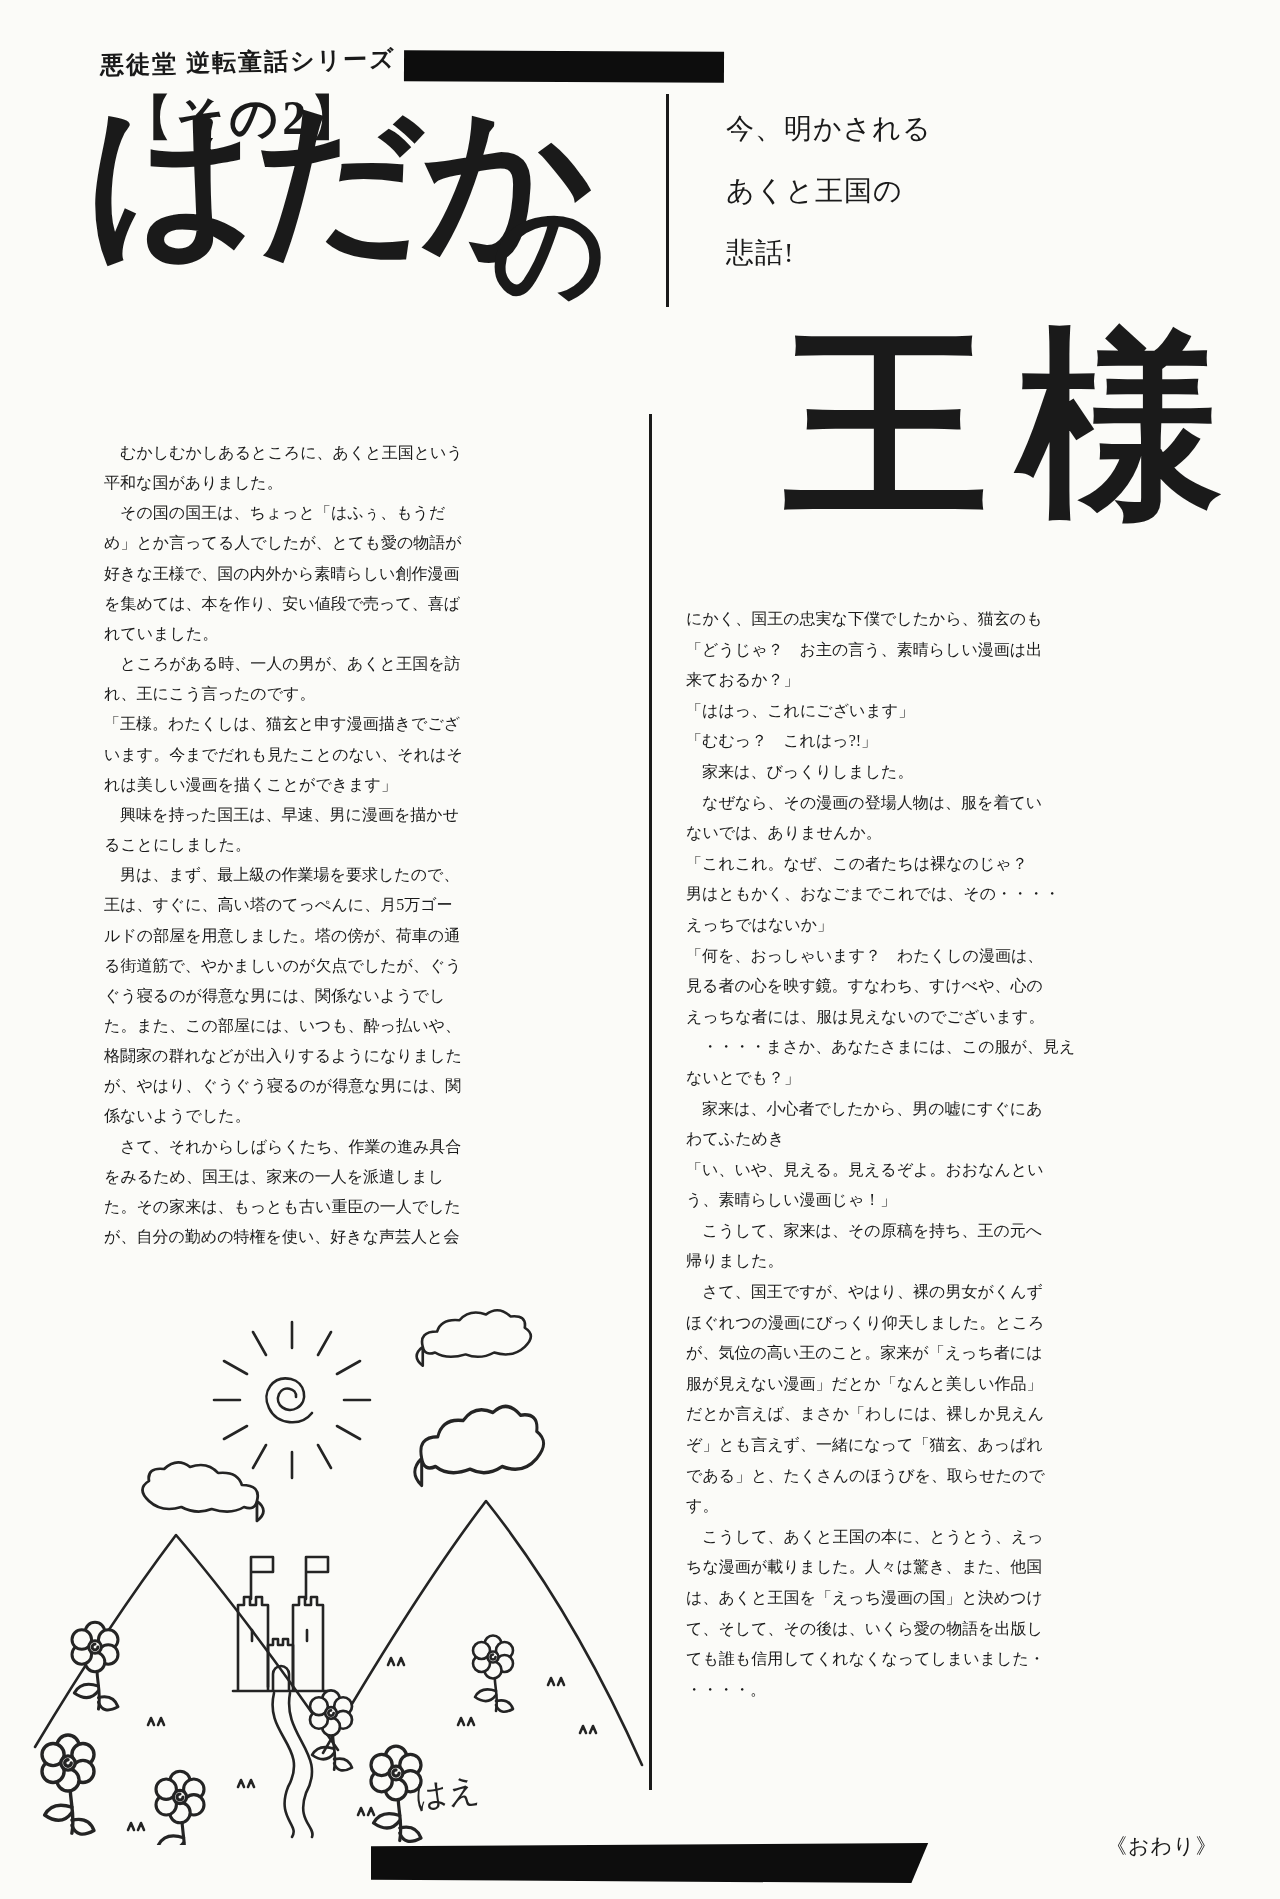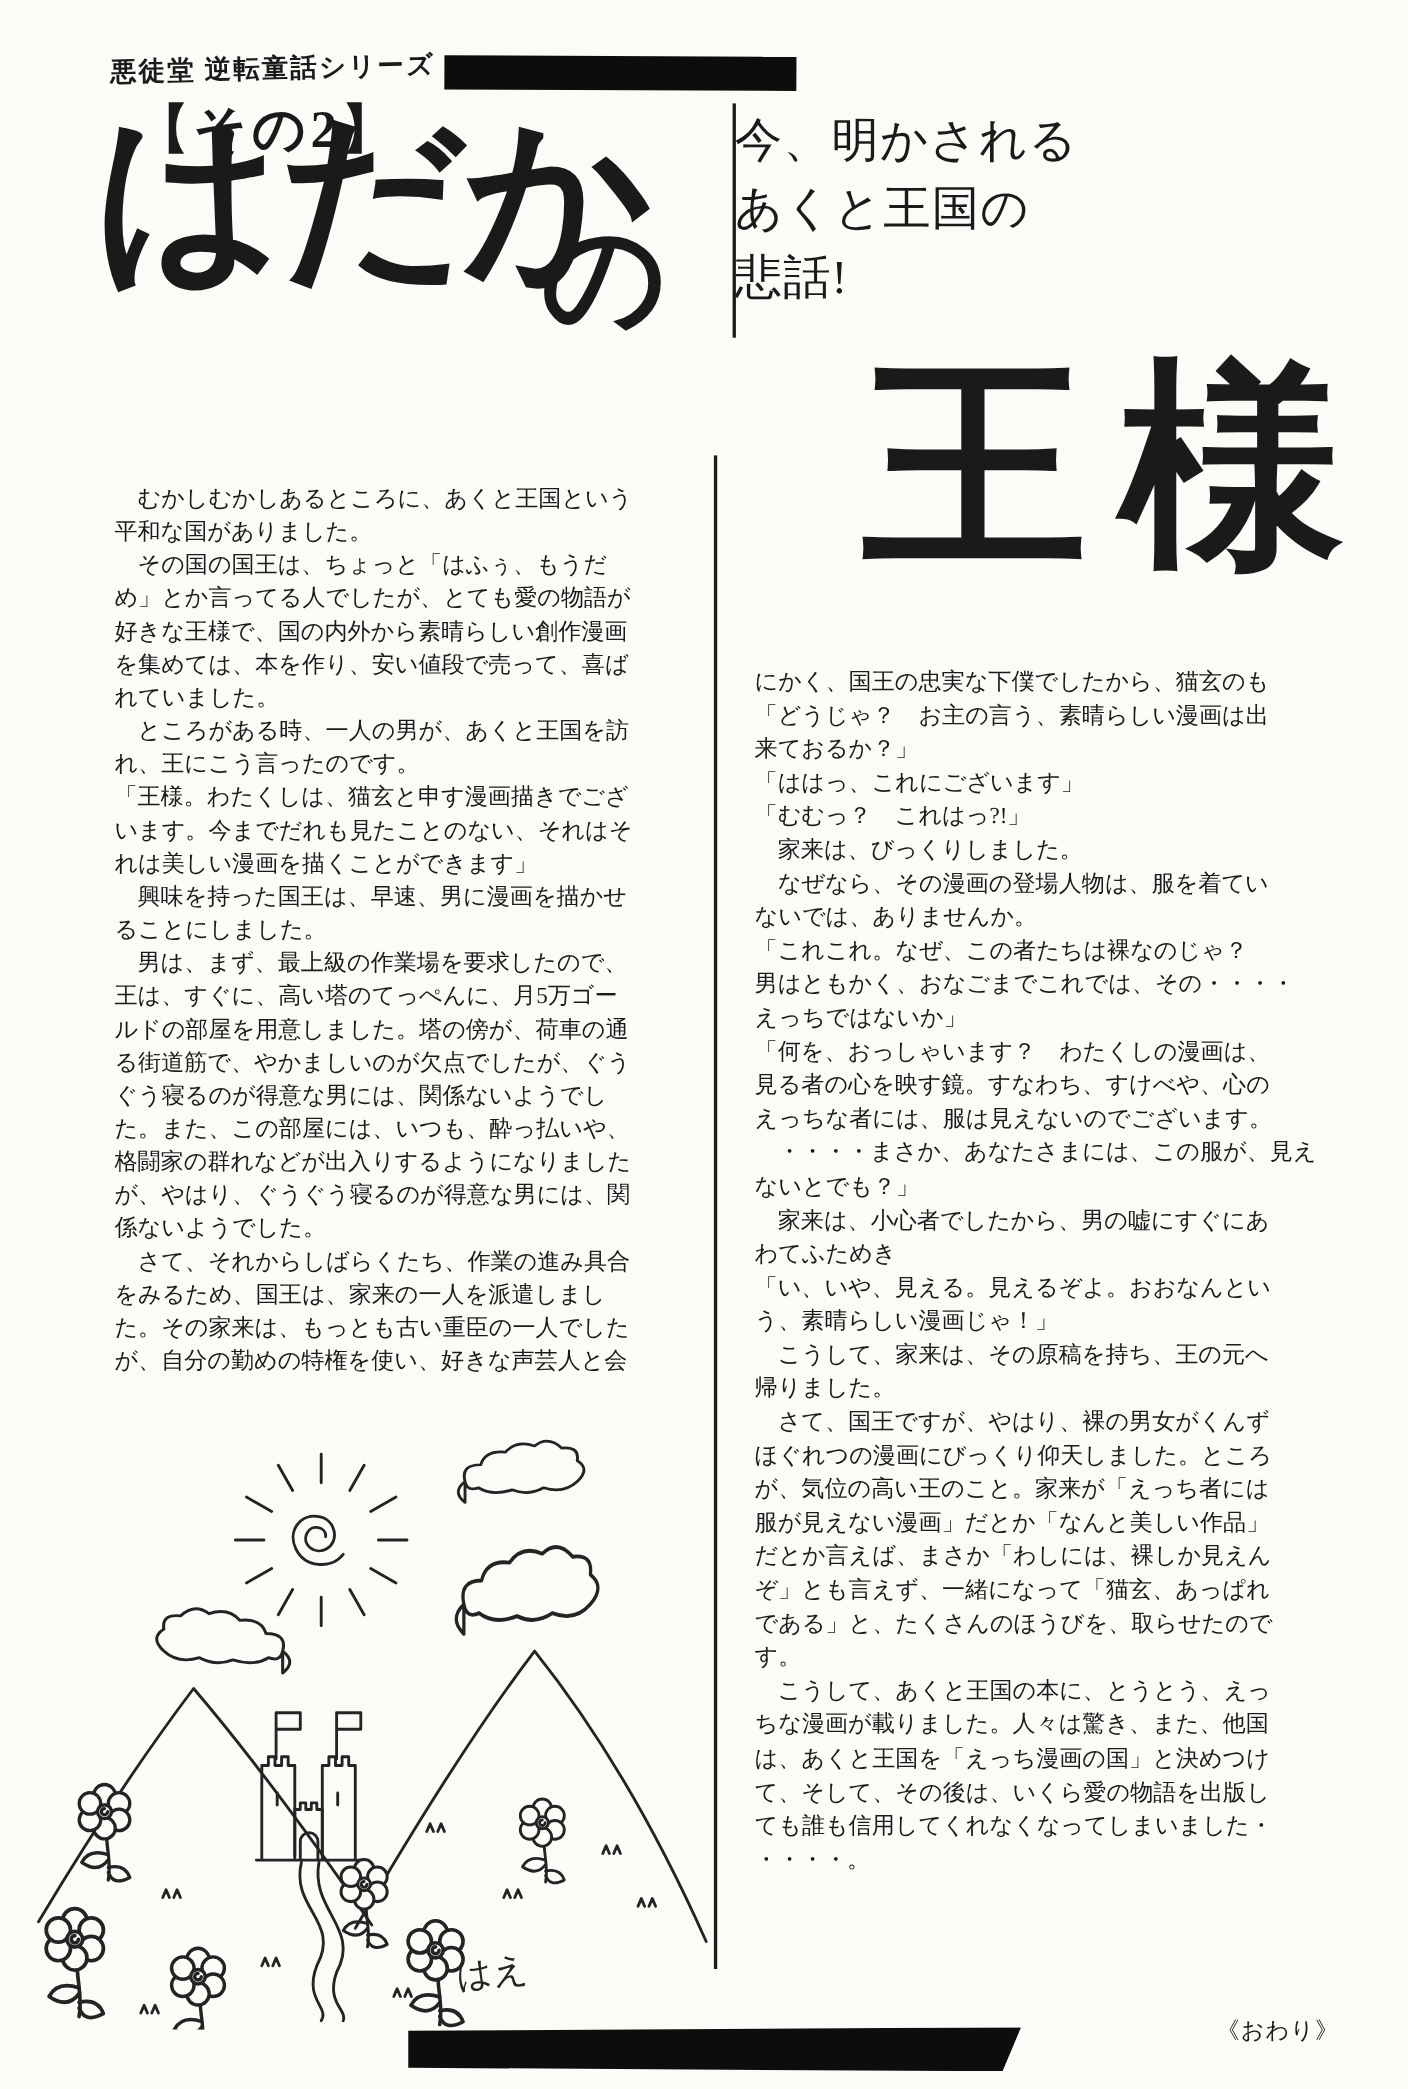--- a/index.html
+++ b/index.html
@@ -10,24 +10,24 @@
   }
   .abs{position:absolute}
   .bar{position:absolute;background:#0d0d0d}
   #topbar{left:404px;top:51px;width:320px;height:31px;transform:rotate(.25deg)}
   #botbar{left:371px;top:1843px;width:560px;height:40px;clip-path:polygon(0 8%,99.5% 0,96.5% 100%,0 92%)}
   #series{left:100px;top:46px;font-size:24px;font-weight:bold;letter-spacing:2px;transform:rotate(-1.3deg);white-space:nowrap}
   #episode{left:124px;top:86px;font-size:48px;font-weight:bold;letter-spacing:4px;white-space:nowrap}
   #title-main{left:86px;top:96px;font-size:168px;font-weight:bold;line-height:1;letter-spacing:-4px;white-space:nowrap}
   #title-no{left:492px;top:196px;font-size:112px;font-weight:bold;line-height:1}
   #hdr-rule{left:666px;top:94px;width:3px;height:213px;background:#1a1a1a}
-  #subtitle{left:668px;top:98px;font-size:43px;line-height:62px;letter-spacing:1px}
+  #subtitle{left:726px;top:98px;font-size:28px;line-height:62px;letter-spacing:1px}
   #big-title{left:756px;top:324px;width:524px;text-align:center;font-size:204px;font-weight:bold;line-height:1;letter-spacing:30px;white-space:nowrap}
   #col-rule{left:649px;top:414px;width:3px;height:1376px;background:#1a1a1a}
-  .col{position:absolute;font-size:21px}
+  .col{position:absolute;font-size:16px}
   #left-col{left:104px;top:438px;width:480px}
   #left-col .line{line-height:30.15px}
   #right-col{left:686px;top:604px;width:484px}
   #right-col .line{line-height:30.6px}
   .line{white-space:pre}
   #ending{left:1106px;top:1832px;font-size:21px;letter-spacing:1px;white-space:nowrap}
   #illo{left:28px;top:1085px;width:617px;height:760px}
   #illo path,#illo circle,#illo line{stroke:#242424;fill:none;stroke-width:2.6;stroke-linecap:round;stroke-linejoin:round}
   #illo .fillw{fill:#fbfbf8}
   #illo text{stroke:none;fill:#242424}

